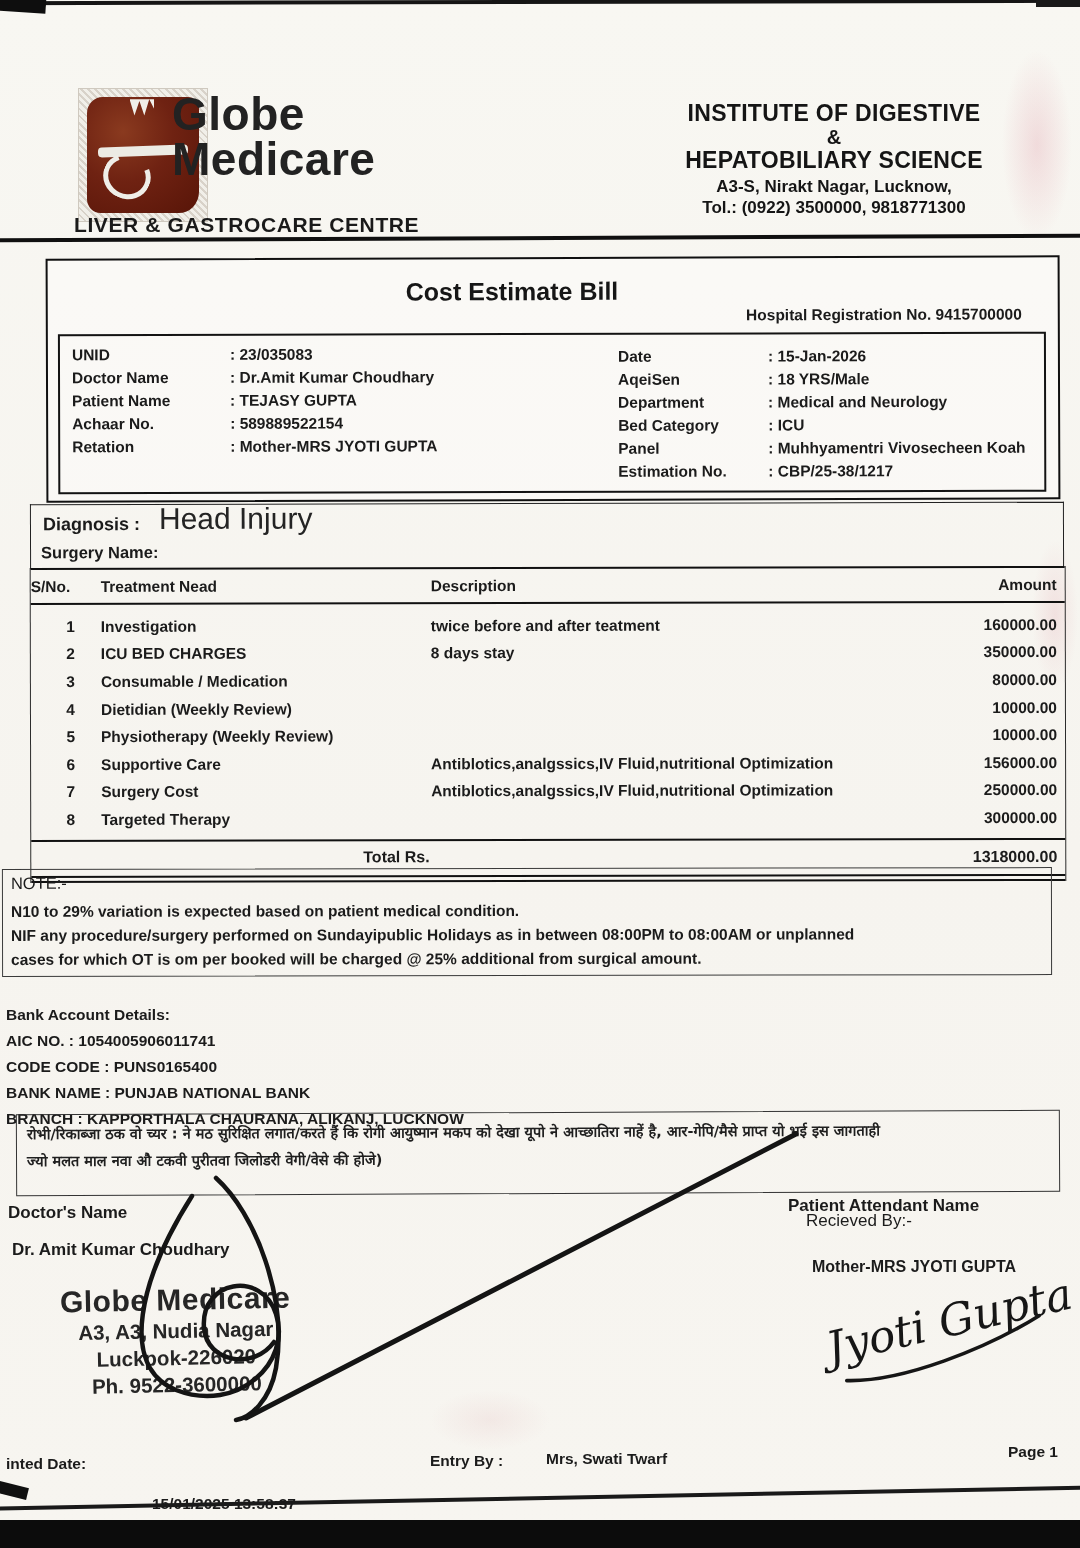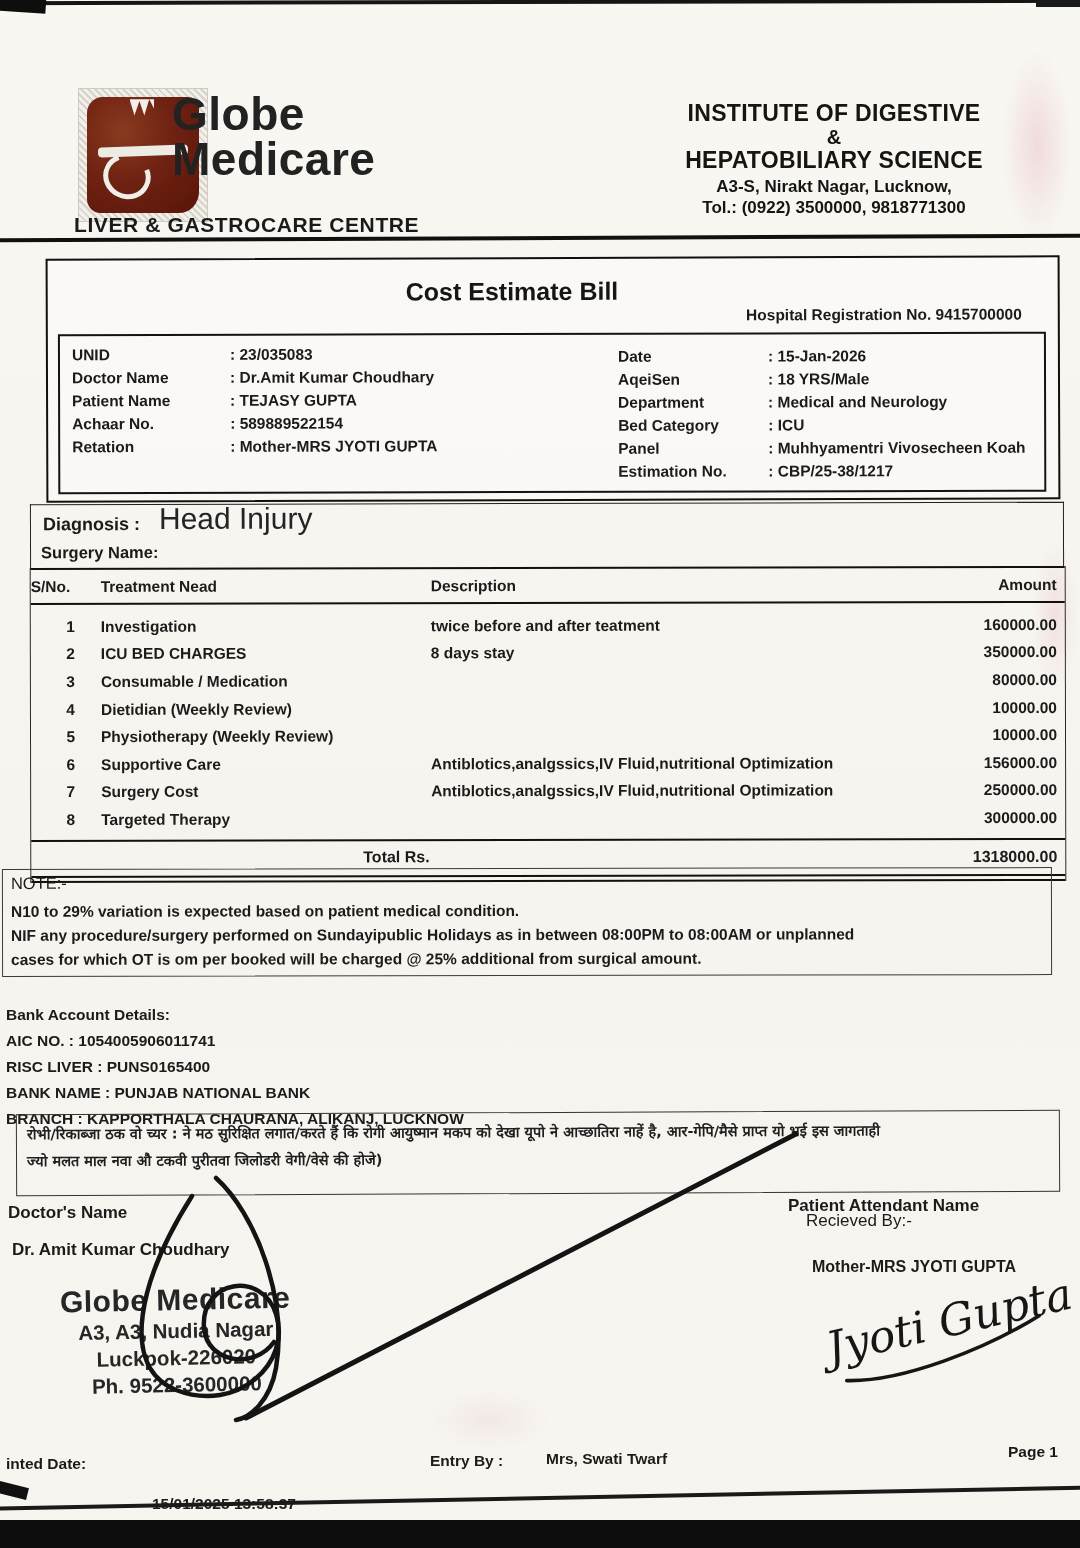--- a/index.html
+++ b/index.html
@@ -260,21 +260,21 @@
     <div class="abs note-lines">
       <div>N10 to 29% variation is expected based on patient medical condition.</div>
       <div>NIF any procedure/surgery performed on Sundayipublic Holidays as in between 08:00PM to 08:00AM or unplanned</div>
       <div>cases for which OT is om per booked will be charged @ 25% additional from surgical amount.</div>
     </div>
   </div>
 
   <div class="abs bank">
     <div>Bank Account Details:</div>
     <div>AIC NO. : 1054005906011741</div>
-    <div>RISC LIVER : PUNS0165400</div>
+    <div>CODE CODE : PUNS0165400</div>
     <div>BANK NAME : PUNJAB NATIONAL BANK</div>
     <div>BRANCH : KAPPORTHALA CHAURANA, ALIKANJ, LUCKNOW</div>
   </div>
 
   <div class="abs decl-box">
     <div class="decl">रोभी/रिकाब्जा ठक वो च्यर : ने मठ सुरिक्षित लगात/करते हैं कि रोगी आयुष्मान मकप को देखा यूपो ने आच्छातिरा नाहें है, आर-गेपि/मैसे प्राप्त यो भई इस जागताही</div>
     <div class="decl">ज्यो मलत माल नवा औ टकवी पुरीतवा जिलोडरी वेगी/वेसे की होजे)</div>
   </div>
 
   <div class="abs doc-label">Doctor's Name</div>

